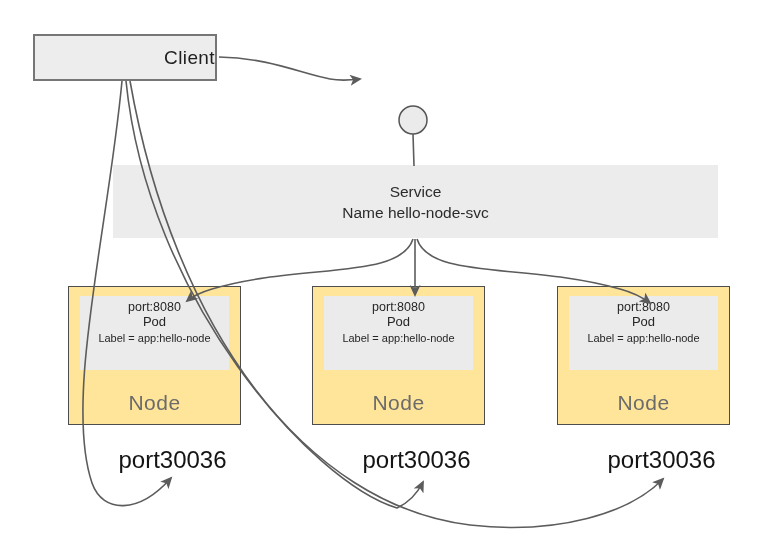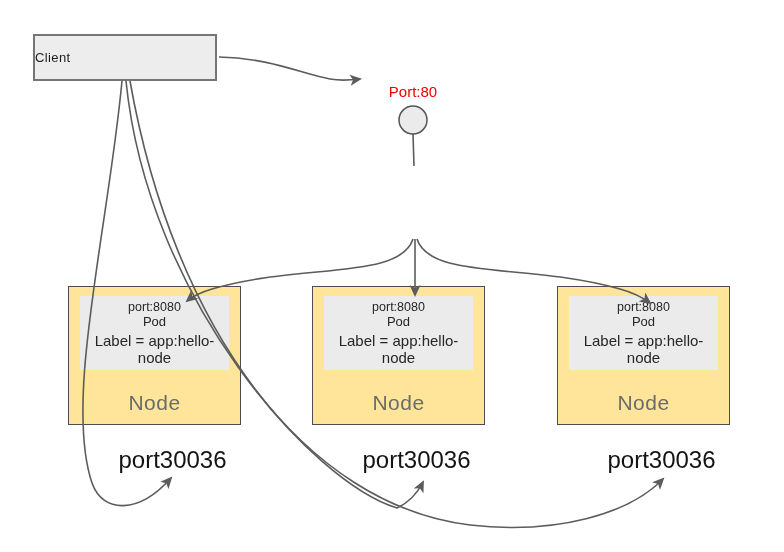--- a/index.html
+++ b/index.html
@@ -20,22 +20,22 @@
     pointer-events: none;
   }
 
   .client {
     position: absolute;
     left: 33px; top: 34px;
     width: 184px; height: 47px;
     background: #ededed;
     border: 2px solid #767676;
     box-sizing: border-box;
-    display: flex; align-items: center; justify-content: flex-start;
-    font-size: 13px; color: #1f1f1f; letter-spacing: 0.4px;
+    display: flex; align-items: center; justify-content: flex-end;
+    font-size: 19px; color: #1f1f1f; letter-spacing: 0.4px;
     z-index: 2;
   }
 
   .port80 {
     position: absolute;
     left: 348px; top: 83px;
     width: 130px;
     text-align: center;
     font-size: 15px;
     color: #ee0000;
@@ -69,21 +69,21 @@
   .pod {
     position: absolute;
     left: 11px; right: 11px; top: 9px;
     height: 74px;
     background: #ebebeb;
     text-align: center;
     color: #262626;
   }
   .pod-port  { font-size: 12.5px; padding-top: 4px; }
   .pod-title { font-size: 13px; }
-  .pod-label { font-size: 15px; margin-top: 3px; }
+  .pod-label { font-size: 11px; margin-top: 3px; }
 
   .node-label {
     position: absolute;
     left: 0; right: 0; bottom: 9px;
     text-align: center;
     font-size: 21px;
     color: #6b6b6b;
     letter-spacing: 0.5px;
   }
 
@@ -102,22 +102,25 @@
 </style>
 </head>
 <body>
 
 <div class="canvas">
 
   <div class="client">
     <span>Client</span>
   </div>
 
-  <div class="port80">Port:80</div>
 
+  <div class="service">
+    <div>Service</div>
+    <div>Name hello-node-svc</div>
+  </div>
 
   <div class="node node-1">
     <div class="pod">
       <div class="pod-port">port:8080</div>
       <div class="pod-title">Pod</div>
       <div class="pod-label">Label = app:hello-node</div>
     </div>
     <div class="node-label">Node</div>
   </div>
   <div class="node-port node-port-1">port30036</div>

